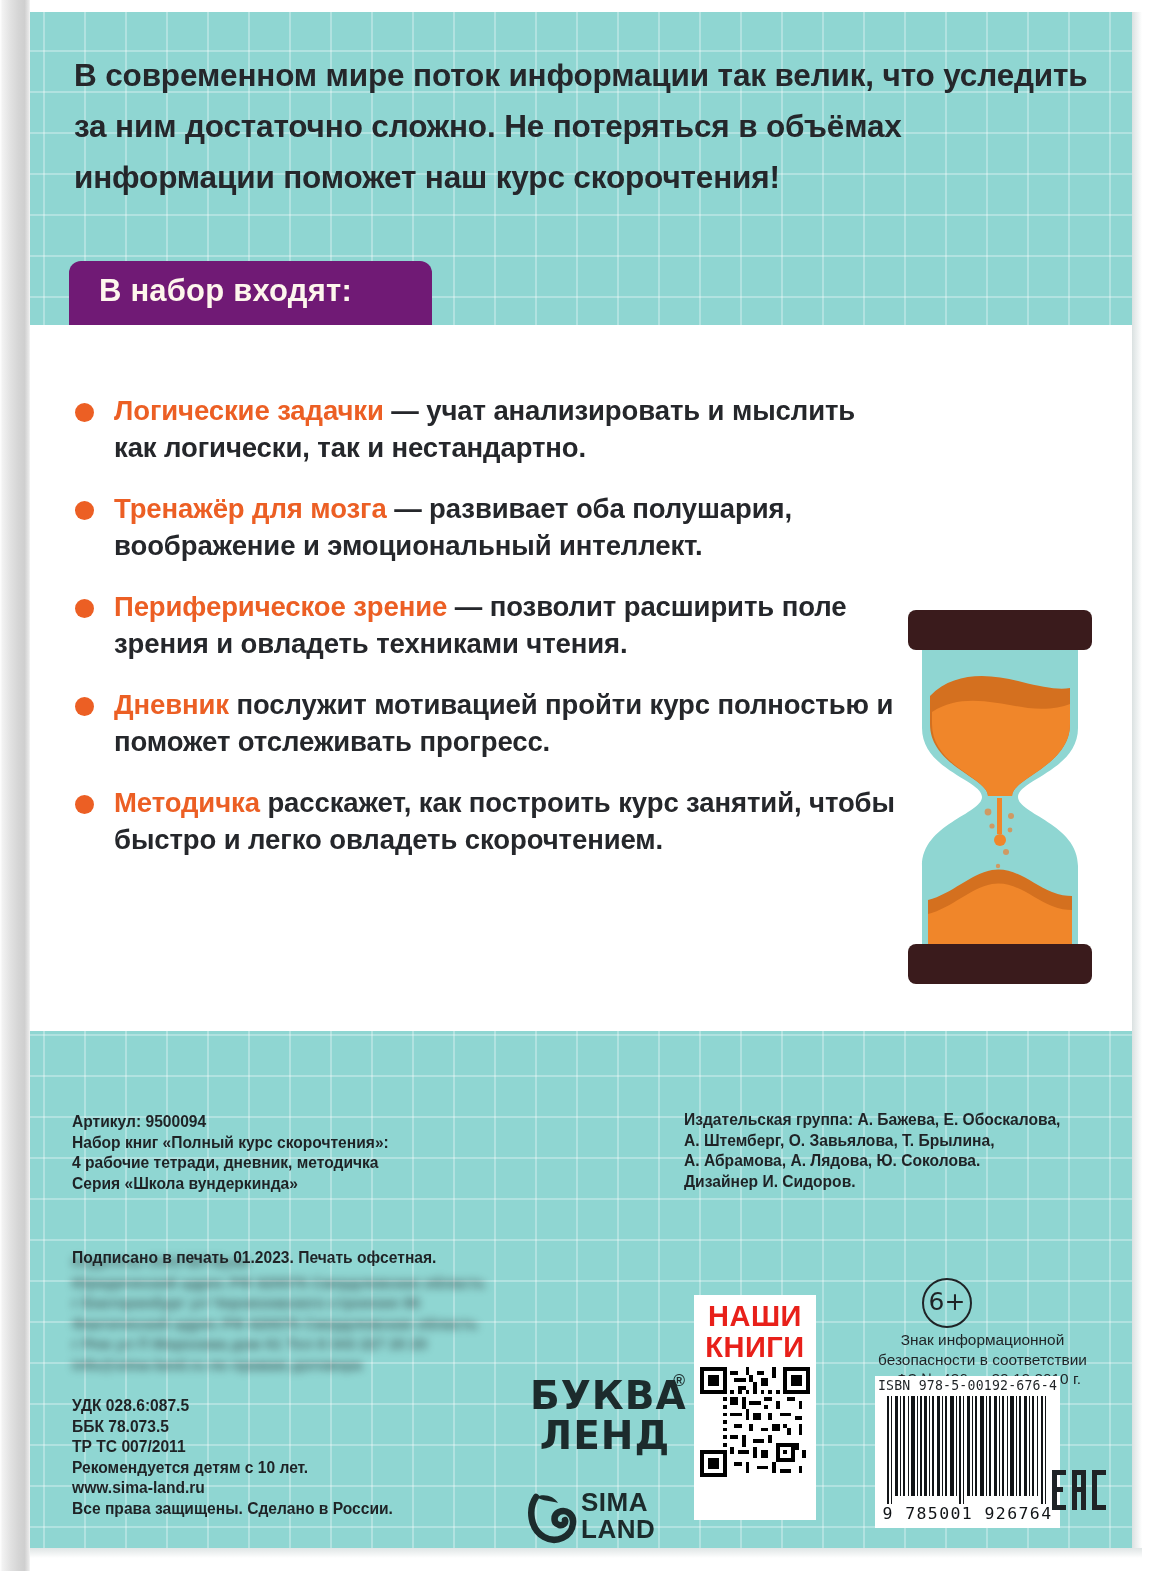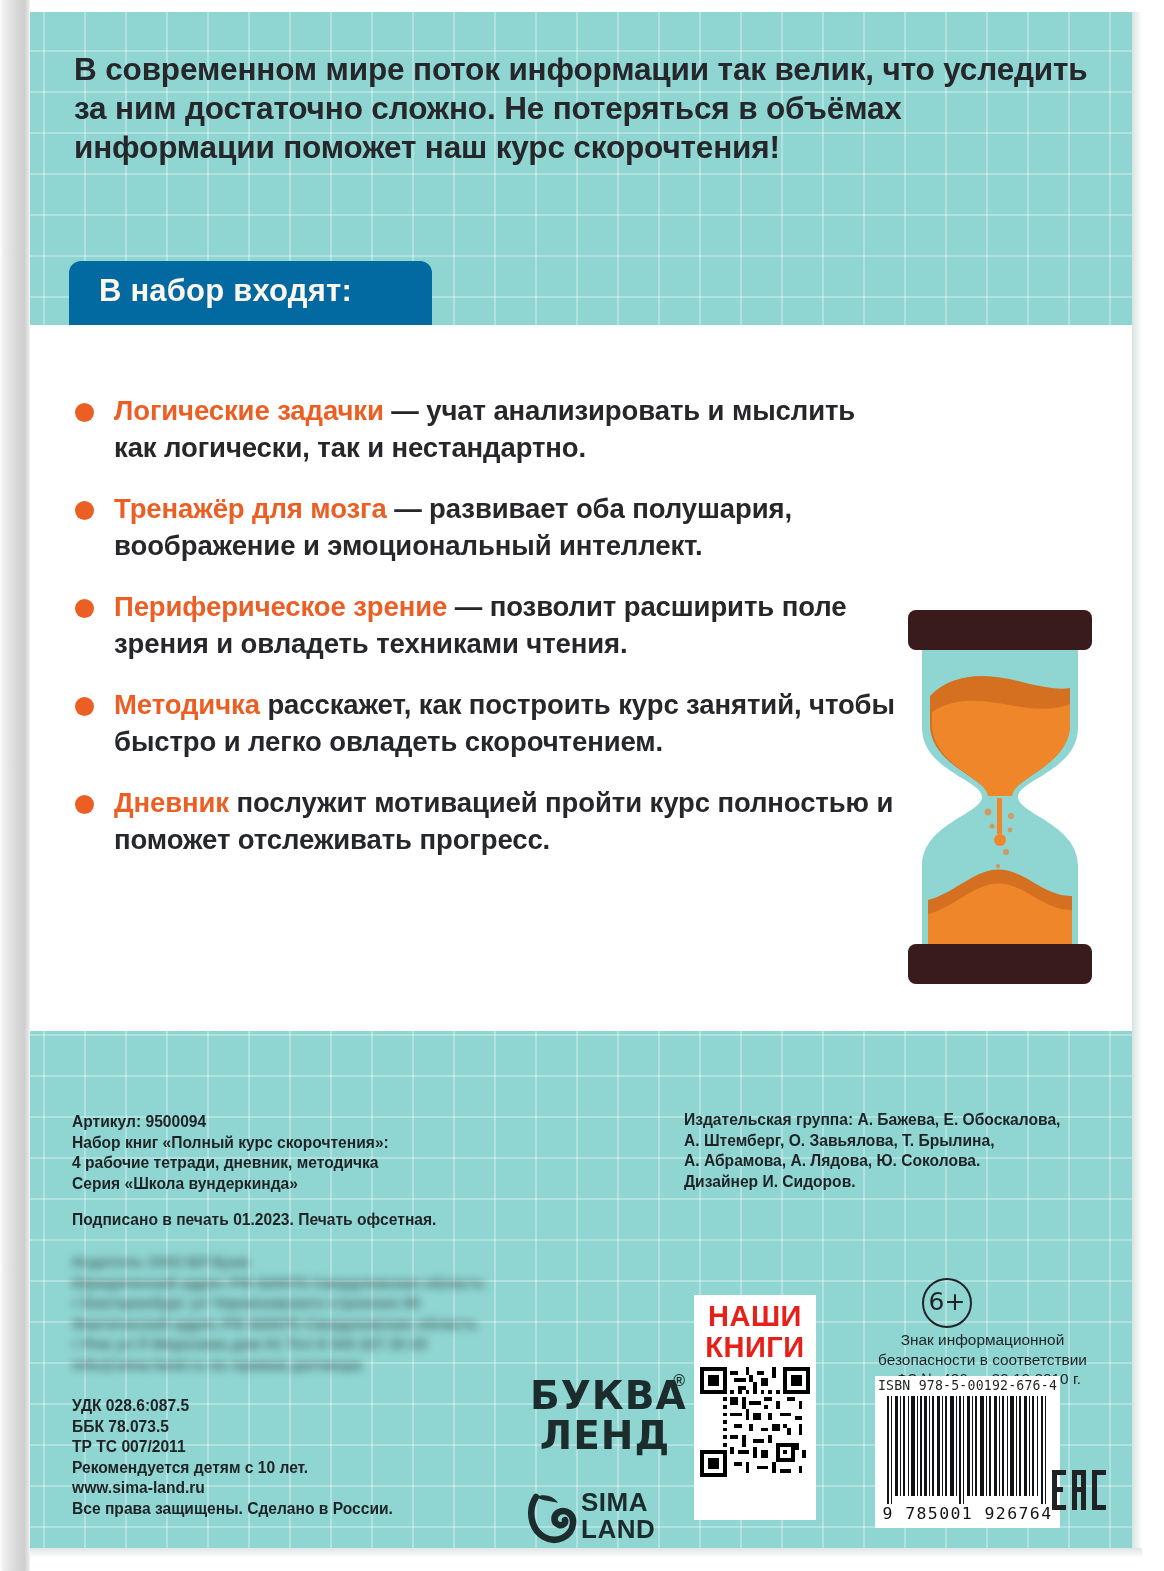--- a/index.html
+++ b/index.html
@@ -65,32 +65,32 @@
 
   
   .intro {
     position: absolute;
     left: 74px;
     top: 50px;
     width: 1030px;
     color: #25272b;
     font-size: 31.5px;
     font-weight: 700;
-    line-height: 39px;
+    line-height: 51px;
     letter-spacing: -0.15px;
   }
 
   
   .banner {
     position: absolute;
     left: 69px;
     top: 261px;
     width: 363px;
     height: 66px;
-    background: #0369a1;
+    background: #701a75;
     border-radius: 12px 12px 0 0;
     box-sizing: border-box;
   }
   .banner-label {
     position: absolute;
     left: 30px;
     top: 12px;
     color: #fdf6ec;
     font-size: 31px;
     font-weight: 700;
@@ -158,21 +158,21 @@
   
   .f-block {
     position: absolute;
     color: #1f2326;
     font-size: 15.6px;
     font-weight: 700;
     line-height: 20.5px;
   }
   #footer-left  { left: 72px;  top: 1112px; width: 520px; }
   #footer-right { left: 684px; top: 1110px; width: 420px; }
-  #footer-print { left: 72px;  top: 1210px; width: 520px; }
+  #footer-print { left: 72px;  top: 1248px; width: 520px; }
   #footer-codes { left: 72px;  top: 1396px; width: 460px; }
 
   
   .redacted {
     position: absolute;
     left: 72px;
     top: 1252px;
     width: 440px;
     color: #1f2326;
     font-size: 15.2px;
@@ -340,25 +340,25 @@
     <div class="bullet-row">
       <span class="bullet-dot"></span>
       <div class="bullet-text"><span class="lead">Тренажёр для мозга</span><span class="rest"> — развивает оба полушария, воображение и эмоциональный интеллект.</span></div>
     </div>
     <div class="bullet-row">
       <span class="bullet-dot"></span>
       <div class="bullet-text"><span class="lead">Периферическое зрение</span><span class="rest"> — позволит расширить поле зрения и овладеть техниками чтения.</span></div>
     </div>
     <div class="bullet-row">
       <span class="bullet-dot"></span>
-      <div class="bullet-text"><span class="lead">Методичка</span><span class="rest"> расскажет, как построить курс занятий, чтобы быстро и легко овладеть скорочтением.</span></div>
+      <div class="bullet-text"><span class="lead">Дневник</span><span class="rest"> послужит мотивацией пройти курс полностью и поможет отслеживать прогресс.</span></div>
     </div>
     <div class="bullet-row">
       <span class="bullet-dot"></span>
-      <div class="bullet-text"><span class="lead">Дневник</span><span class="rest"> послужит мотивацией пройти курс полностью и поможет отслеживать прогресс.</span></div>
+      <div class="bullet-text"><span class="lead">Методичка</span><span class="rest"> расскажет, как построить курс занятий, чтобы быстро и легко овладеть скорочтением.</span></div>
     </div>
   </div>
 
   <div class="hourglass">
     <svg viewBox="0 0 200 378" width="200" height="378">
 
       <path d="M22 26 H178 V120
                C178 162 118 172 118 189
                C118 206 178 216 178 258 V352 H22 V258
                C22 216 82 206 82 189

